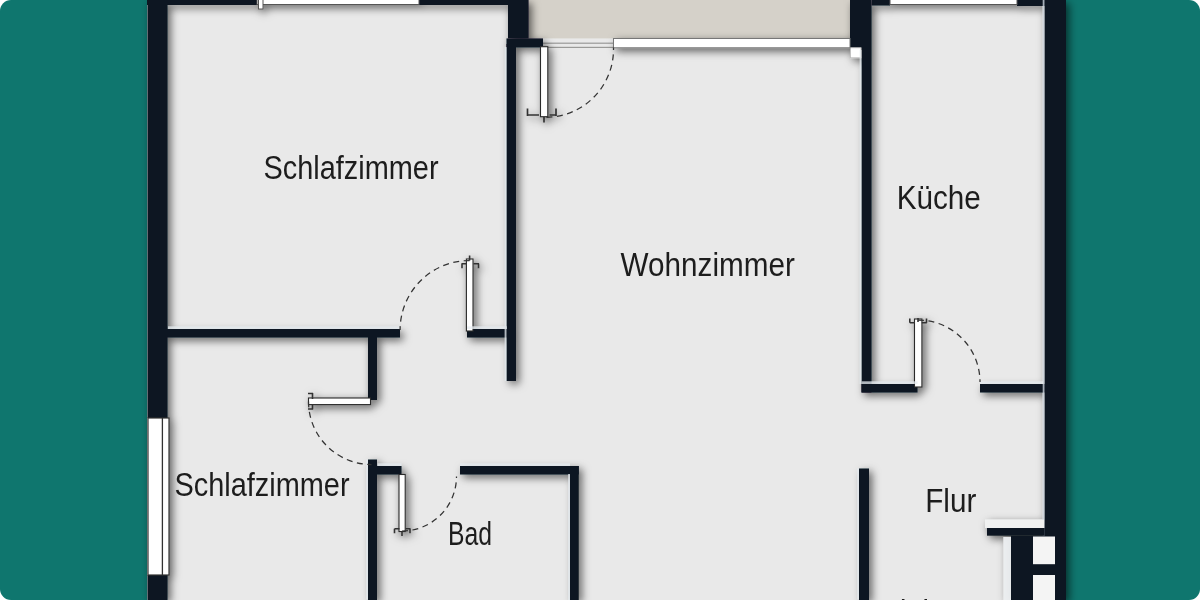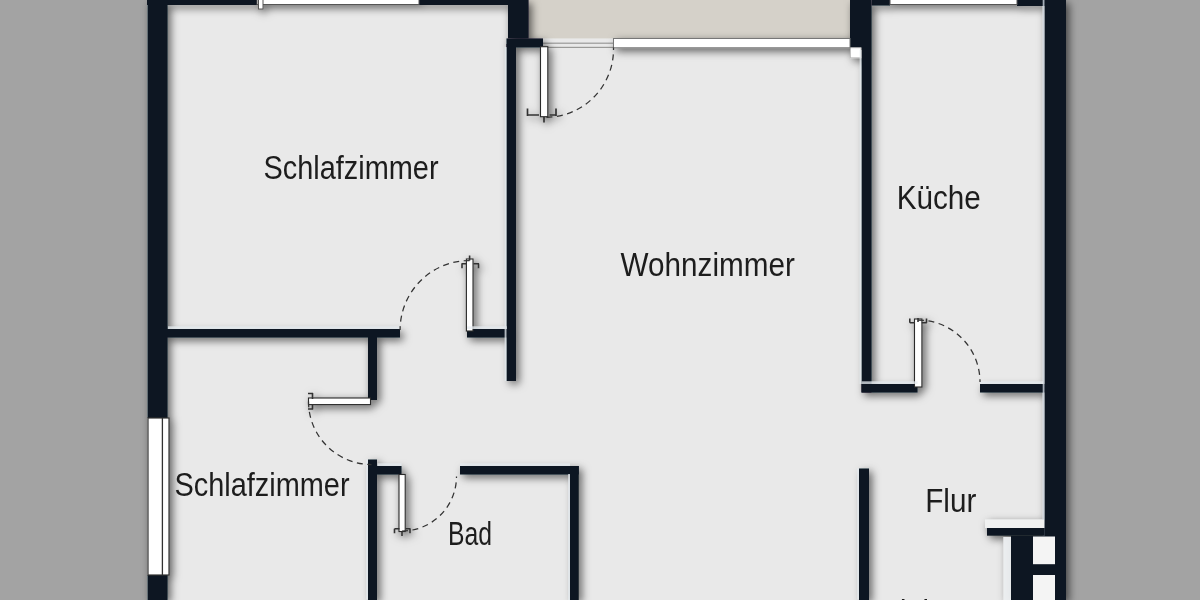--- a/index.html
+++ b/index.html
@@ -1,17 +1,17 @@
 <!DOCTYPE html>
 <html><head>
 <meta charset="utf-8">
 <style>
   html,body{margin:0;padding:0;background:#fff;}
-  #stage{position:relative;width:1200px;height:600px;overflow:hidden;background:#a3a3a3;
-         font-family:"Liberation Sans", sans-serif;}
+  #stage{position:relative;width:1200px;height:600px;overflow:hidden;background:#0f766e;
+         font-family:"Liberation Sans", sans-serif;border-radius:11px;}
   svg{display:block}
 </style>
 </head>
 <body>
 
 <div id="stage">
 <svg width="1200" height="600" viewBox="0 0 1200 600">
   <defs>
     <filter id="ws" x="-20%" y="-20%" width="140%" height="140%">
       <feDropShadow dx="3" dy="3" stdDeviation="4.2" flood-color="#000" flood-opacity="0.6"></feDropShadow>

